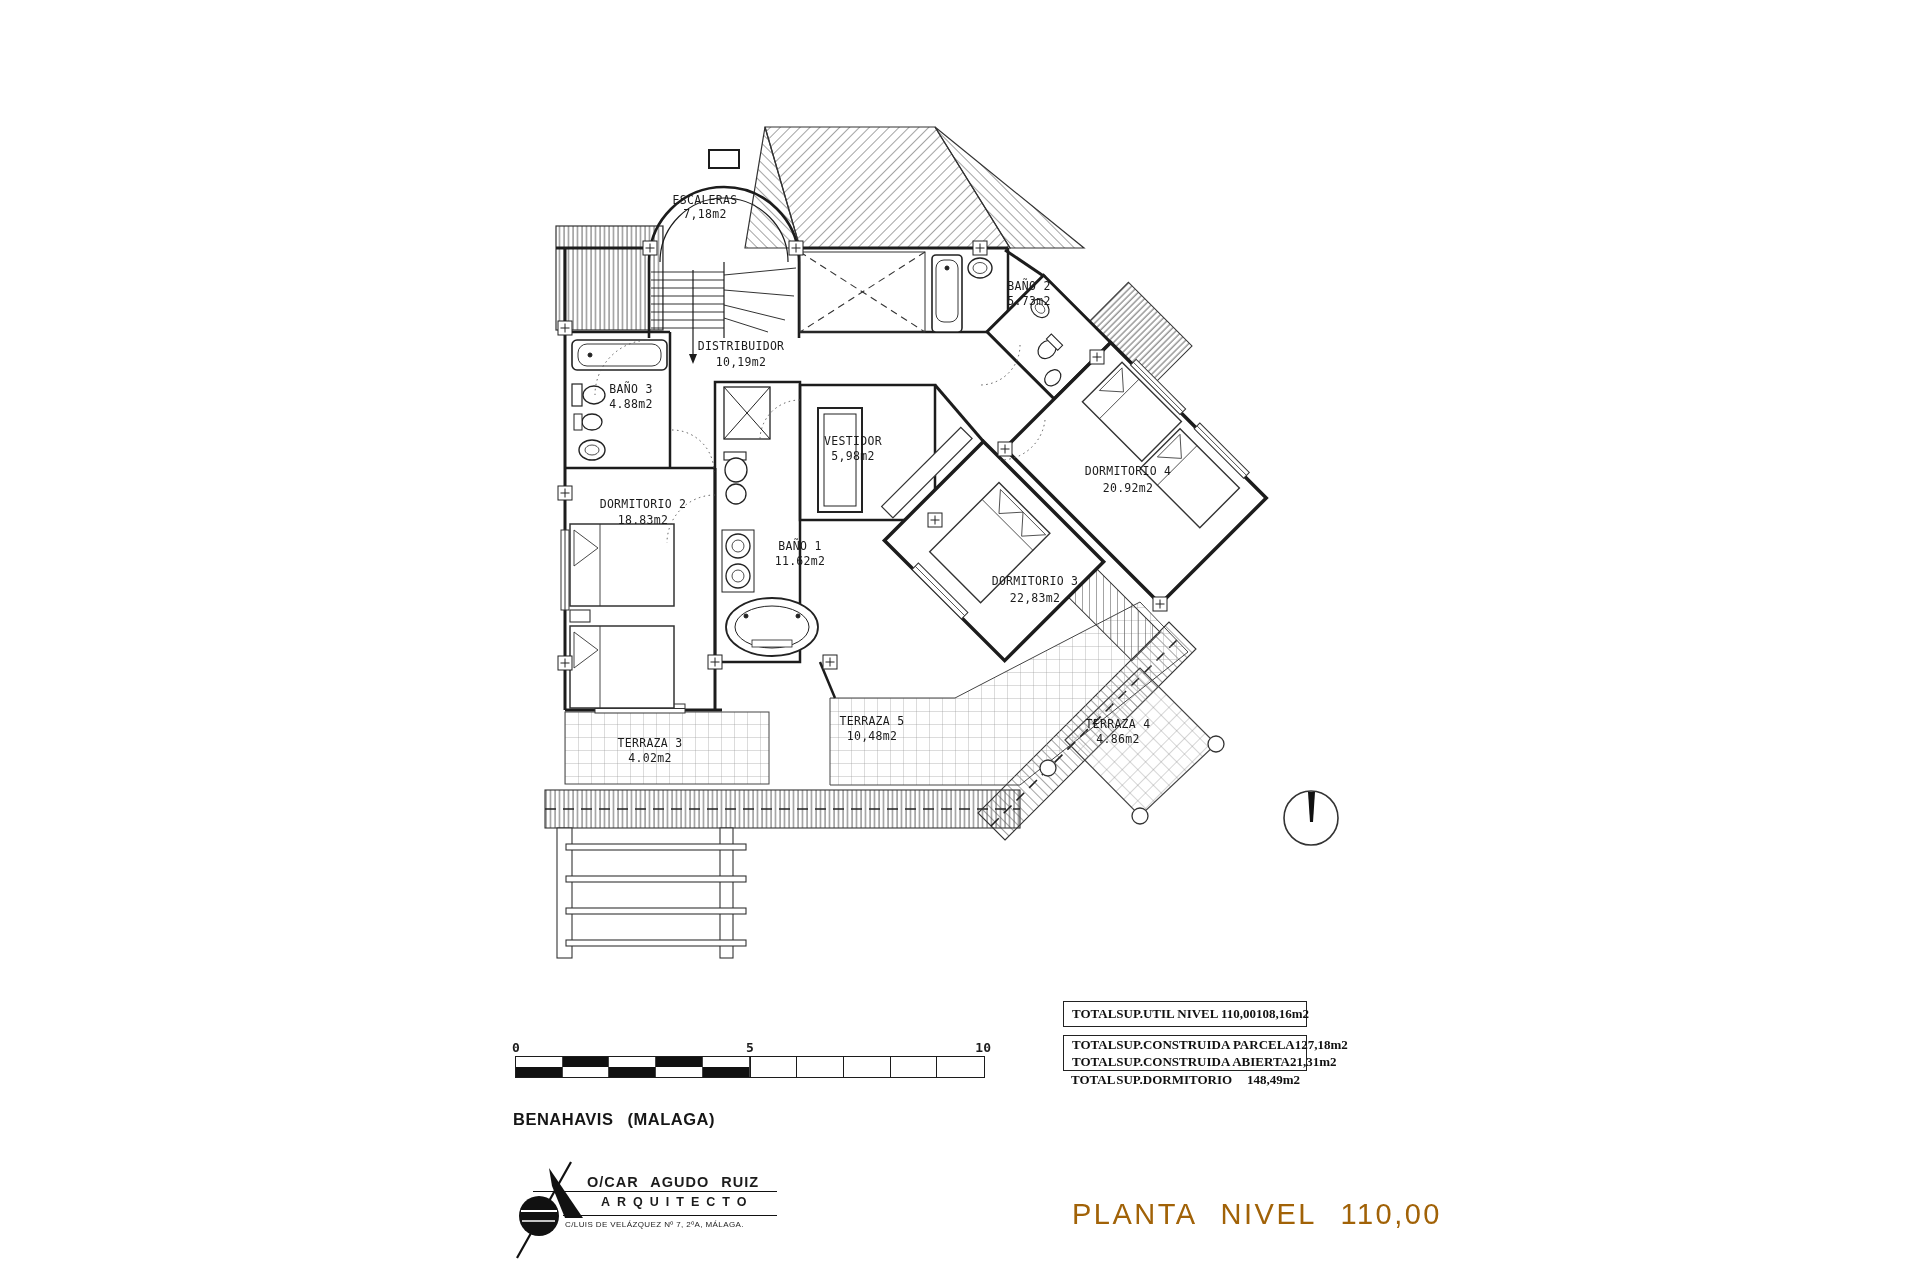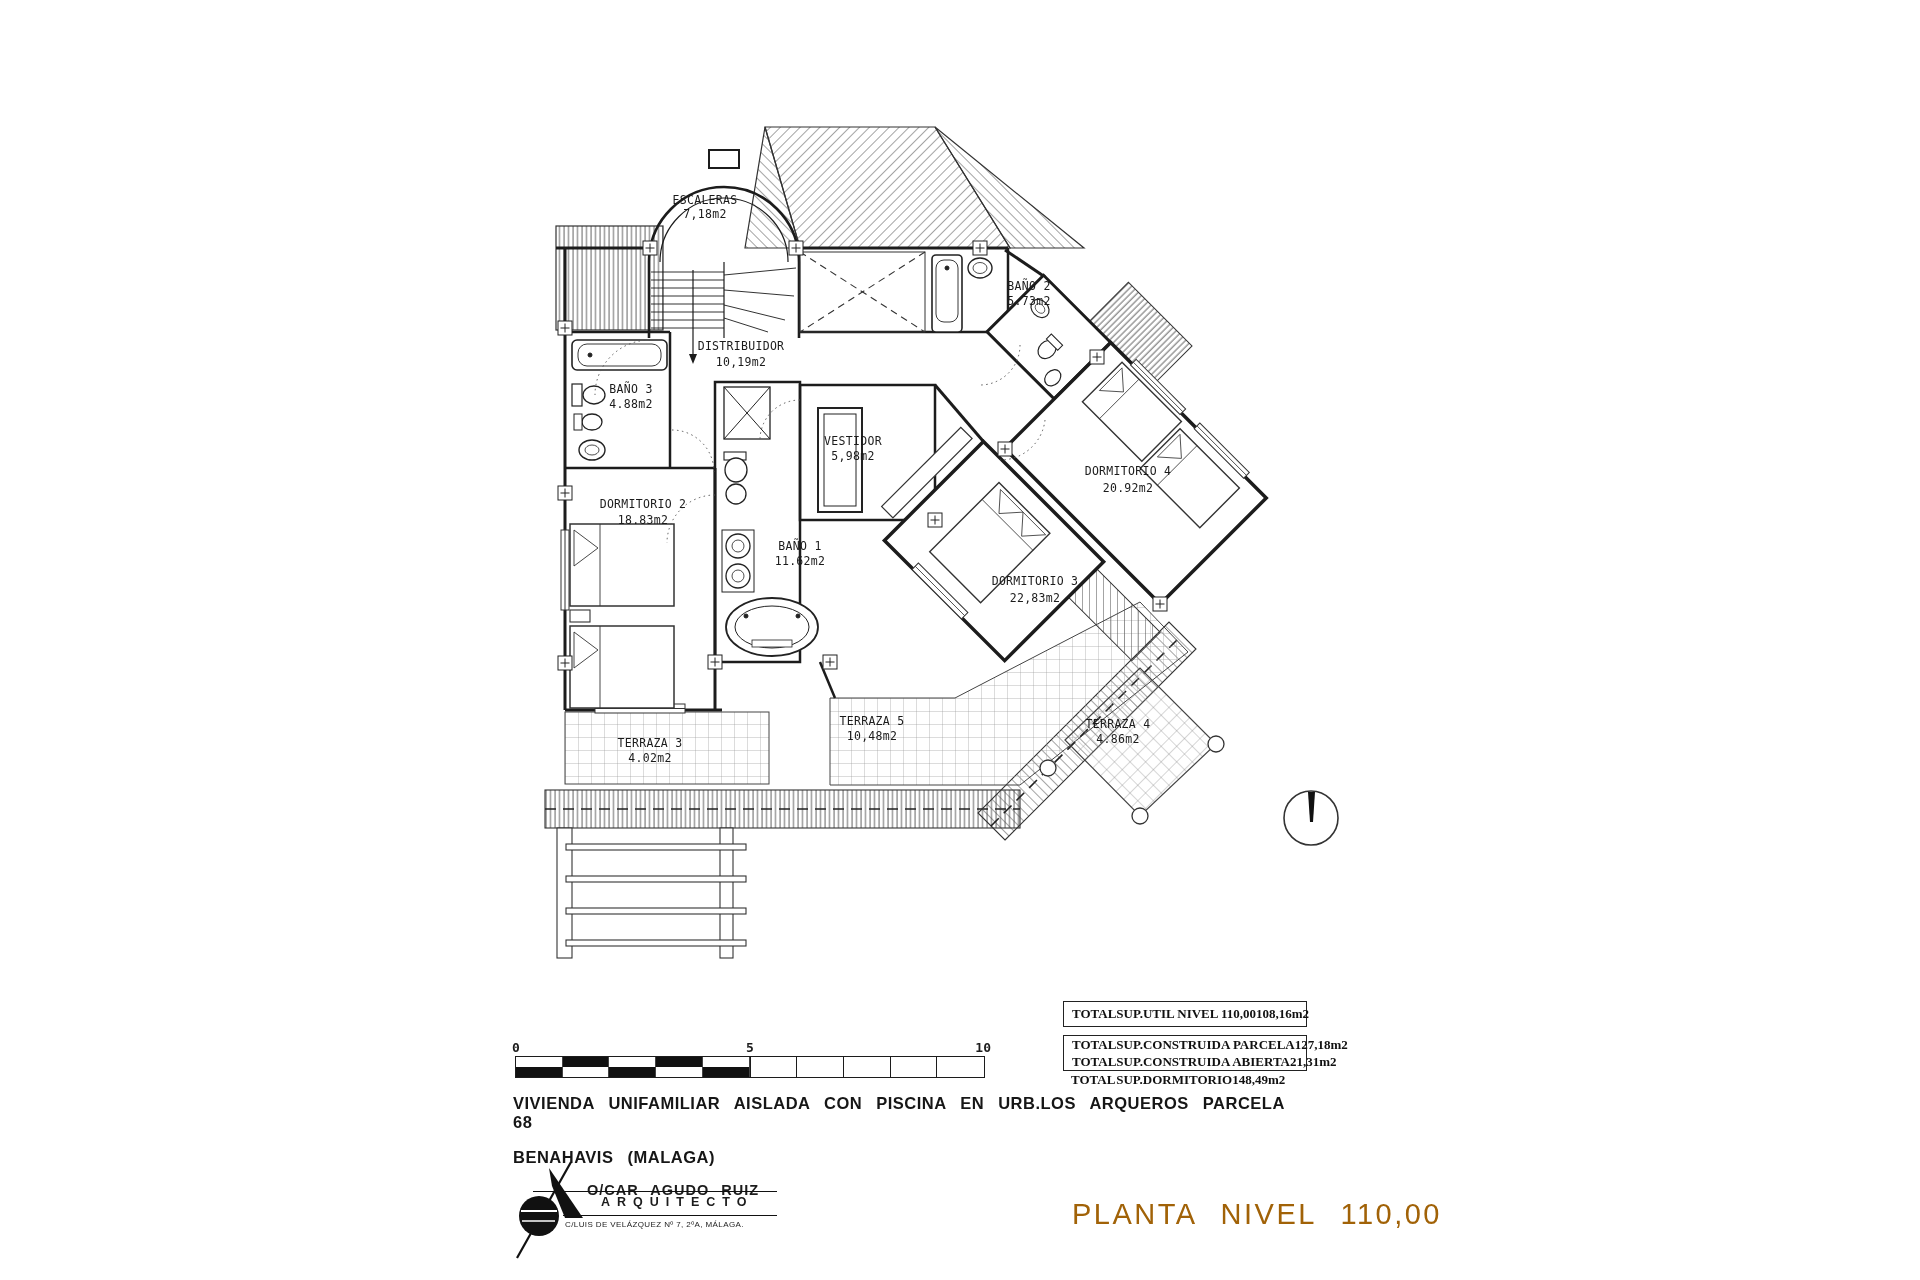--- a/index.html
+++ b/index.html
@@ -18,29 +18,29 @@
   .sb-b{background:#111;}
   .sb-right{width:50%;display:grid;grid-template-columns:repeat(5,1fr);border-left:1px solid #1c1c1c;}
   .sb-right div{border-right:1px solid #1c1c1c;}
   .sb-right div:last-child{border-right:none;}
   
   #totals{left:1063px;top:1001px;width:244px;font-family:Liberation Serif, serif;font-size:13px;font-weight:bold;color:#111;}
   .tbox{border:1.5px solid #222;box-sizing:border-box;}
   .trow{display:flex;align-items:center;height:17px;line-height:17px;white-space:nowrap;}
   .trow .c1{width:52px;padding-left:8px;}
   .trow .c2{flex:1;}
-  .trow .c3{width:78px;padding-right:7px;}
+  .trow .c3{width:78px;text-align:right;padding-right:7px;}
   .tall{height:24px;line-height:24px;}
   .tgap{height:8px;}
   
   #titleblock{left:513px;top:1094px;width:800px;font-size:16.5px;font-weight:bold;letter-spacing:.5px;word-spacing:9px;color:#161616;}
   #titleblock .l2{margin-top:16px;}
   
   #stamp{left:505px;top:1158px;width:272px;height:112px;font-weight:bold;}
-  #stamp .name{position:absolute;left:82px;top:24px;font-size:14.5px;letter-spacing:1px;word-spacing:7px;white-space:nowrap;}
+  #stamp .name{position:absolute;left:82px;top:16px;font-size:14.5px;letter-spacing:1px;word-spacing:7px;white-space:nowrap;}
   #stamp .rule1{position:absolute;left:28px;right:0;top:33px;border-top:1.5px solid #111;}
   #stamp .role{position:absolute;left:96px;top:37px;font-size:12.5px;letter-spacing:7px;white-space:nowrap;}
   #stamp .rule2{position:absolute;left:58px;right:0;top:57px;border-top:1.5px solid #111;}
   #stamp .addr{position:absolute;left:60px;top:62px;font-size:8px;font-weight:normal;letter-spacing:.4px;color:#222;white-space:nowrap;text-align:right;}
   
   #sheetname{left:1072px;top:1198px;font-size:29px;letter-spacing:2.5px;word-spacing:14px;color:#a16207;white-space:nowrap;}
 </style>
 </head>
 <body>
 
@@ -377,21 +377,20 @@
     </div>
   </div>
   <div class="trow">
     <span class="c1">TOTAL</span>
     <span class="c2">SUP.DORMITORIO</span>
     <span class="c3">148,49m2</span>
   </div>
 </div>
 
 <div class="abs" id="titleblock">
-  <div class="l1">VIVIENDA UNIFAMILIAR AISLADA CON PISCINA EN URB.LOS ARQUEROS PARCELA 68</div>
   <div class="l2">BENAHAVIS (MALAGA)</div>
 </div>
 
 <div class="abs" id="stamp">
   <svg class="abs" style="left:0;top:0" width="82" height="104">
     <line x1="66" y1="4" x2="12" y2="100" stroke="#111" stroke-width="2.2"></line>
     <circle cx="34" cy="58" r="20" fill="#111"></circle>
     <line x1="16" y1="53" x2="52" y2="53" stroke="#fff" stroke-width="2"></line>
     <line x1="17" y1="63" x2="50" y2="63" stroke="#fff" stroke-width="1.5"></line>
     <polygon points="44,10 78,60 60,60 47,28" fill="#111"></polygon>

